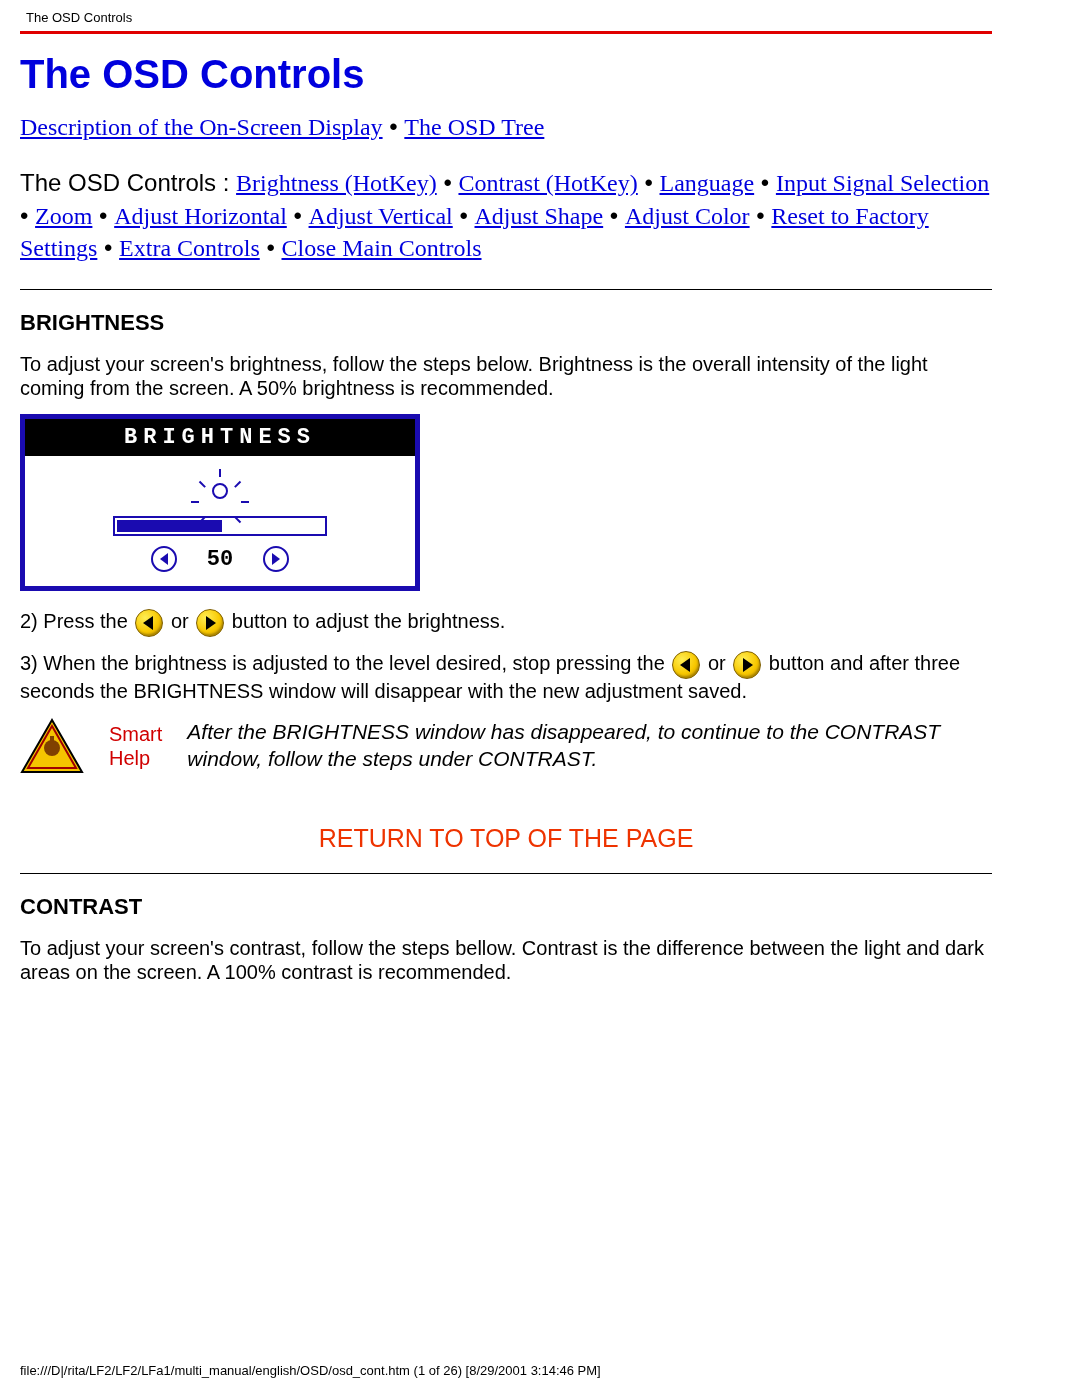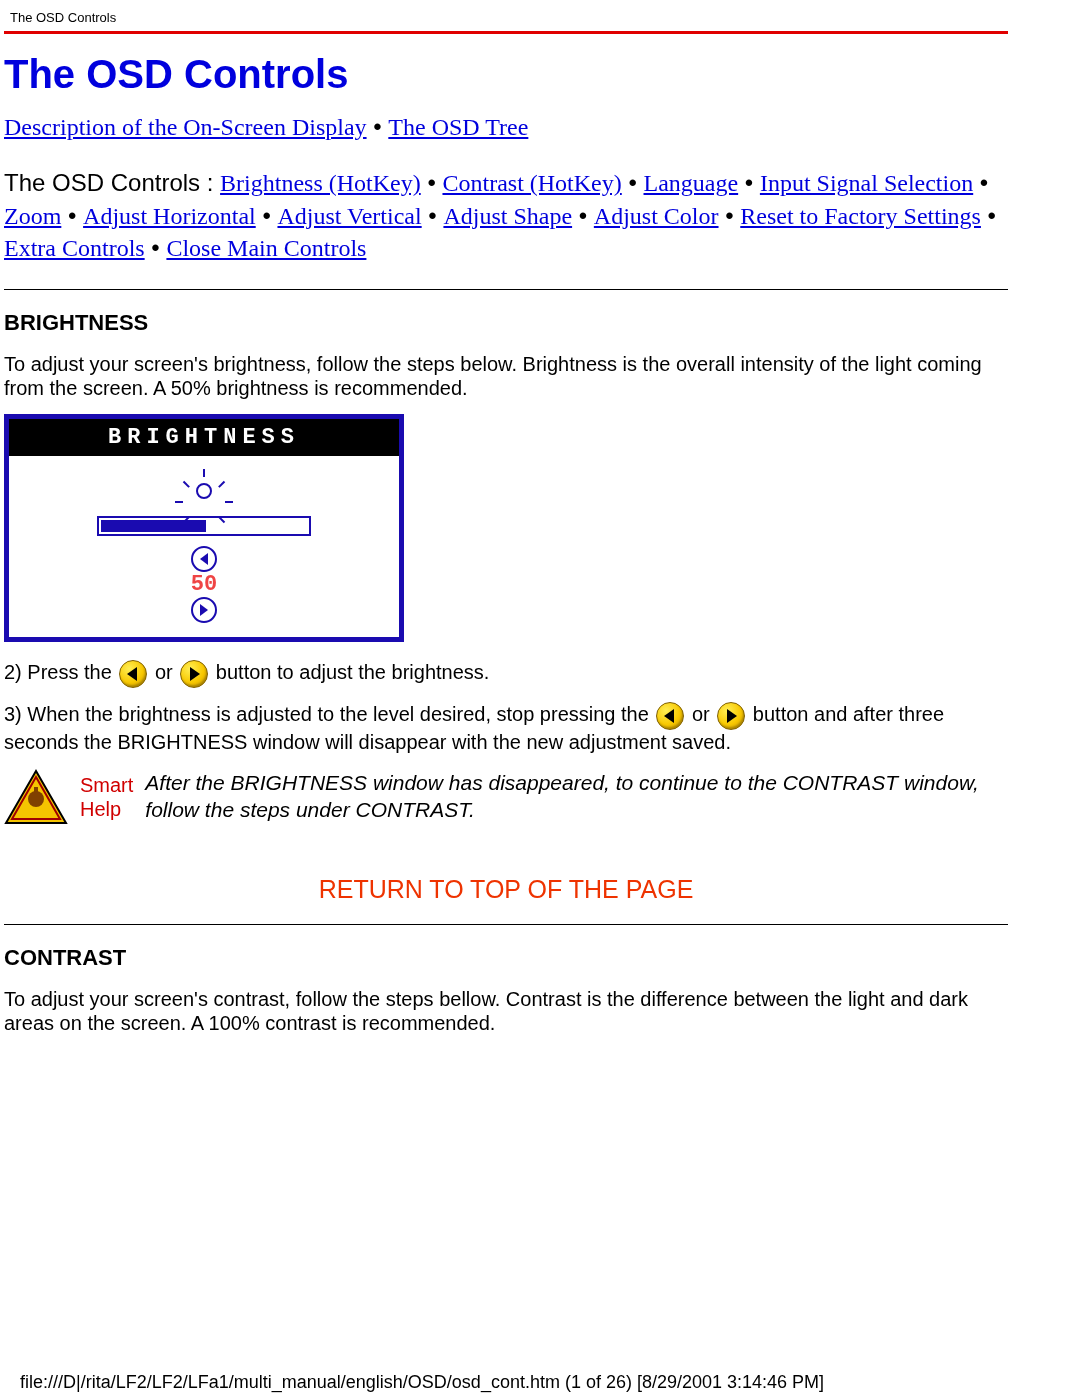--- a/index.html
+++ b/index.html
@@ -7,21 +7,21 @@
     margin: 0;
     padding: 0;
     background: #fff;
     color: #000;
   }
   .page {
     width: 1012px;
     min-height: 1397px;
     position: relative;
     box-sizing: border-box;
-    padding: 0 4px;
+    padding: 0 20px;
     border-radius: 16px;
   }
   .header-title {
     font-size: 13px;
     padding: 10px 0 6px 6px;
   }
   .redline {
     border: none;
     border-top: 3px solid #e00000;
     margin: 0;
@@ -150,25 +150,25 @@
   }
   .osd-bar-fill {
     position: absolute;
     top: 2px; left: 2px;
     height: calc(100% - 4px);
     background: #1a0bb0;
   }
   .osd-controls-row {
     display: flex;
     align-items: center;
+    gap: 30px;
     font-family: "Courier New", monospace;
-    color: #ef4444;
+    color: #000000;
     font-size: 22px;
     font-weight: bold;
-    flex-direction: column;
   }
   .osd-small-arrow {
     width: 22px;
     height: 22px;
     border: 2px solid #1a0bb0;
     border-radius: 50%;
     display: flex;
     align-items: center;
     justify-content: center;
     position: relative;
@@ -183,21 +183,21 @@
     border-right: 8px solid #1a0bb0;
   }
   .osd-sa-right::after {
     border-top: 6px solid transparent;
     border-bottom: 6px solid transparent;
     border-left: 8px solid #1a0bb0;
   }
   .smart-help-row {
     display: flex;
     align-items: center;
-    gap: 12px;
+    gap: 25px;
     margin: 14px 0 50px 0;
   }
   .smart-help-label {
     color: #d00000;
     font-size: 20px;
     line-height: 1.2;
   }
   .smart-help-text {
     font-style: italic;
     font-size: 21px;
@@ -212,23 +212,23 @@
     text-align: center;
     margin: 30px 0 20px 0;
   }
   .return-link a {
     color: #ee3300;
     font-size: 25px;
     text-decoration: none;
   }
   .footer-path {
     position: absolute;
-    bottom: 4px;
+    bottom: 19px;
     left: 20px;
-    font-size: 18px;
+    font-size: 13px;
   }
 </style>
 </head>
 <body>
 
 <div class="page">
 
   <div class="header-title">The OSD Controls</div>
   <hr class="redline">
 

